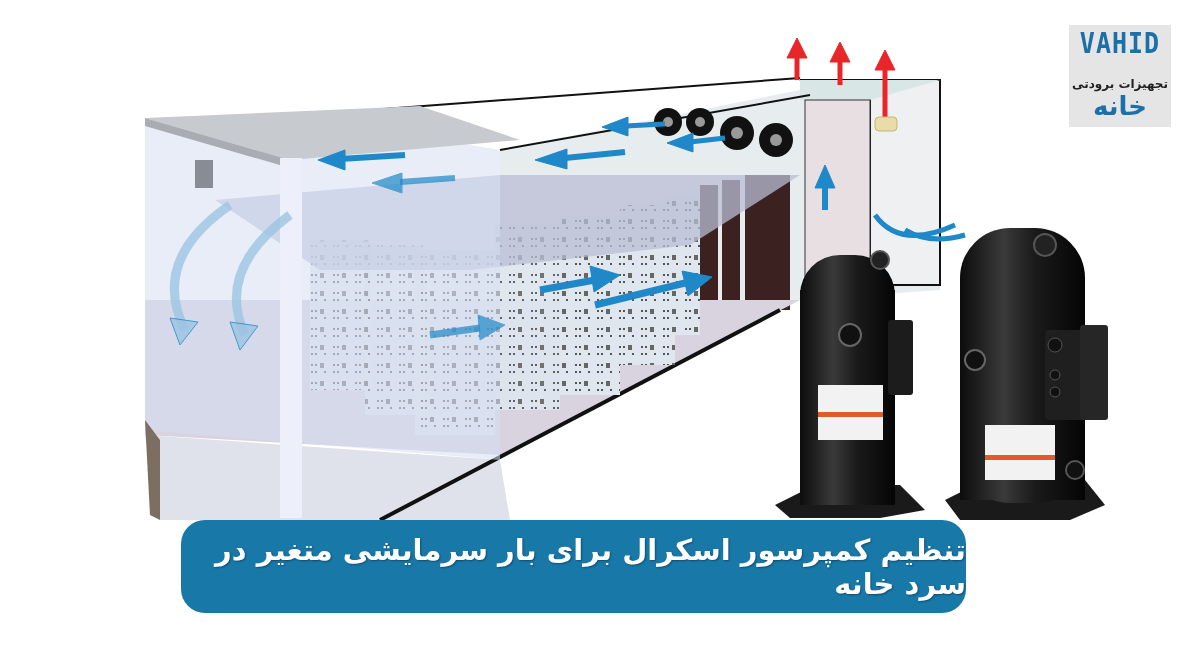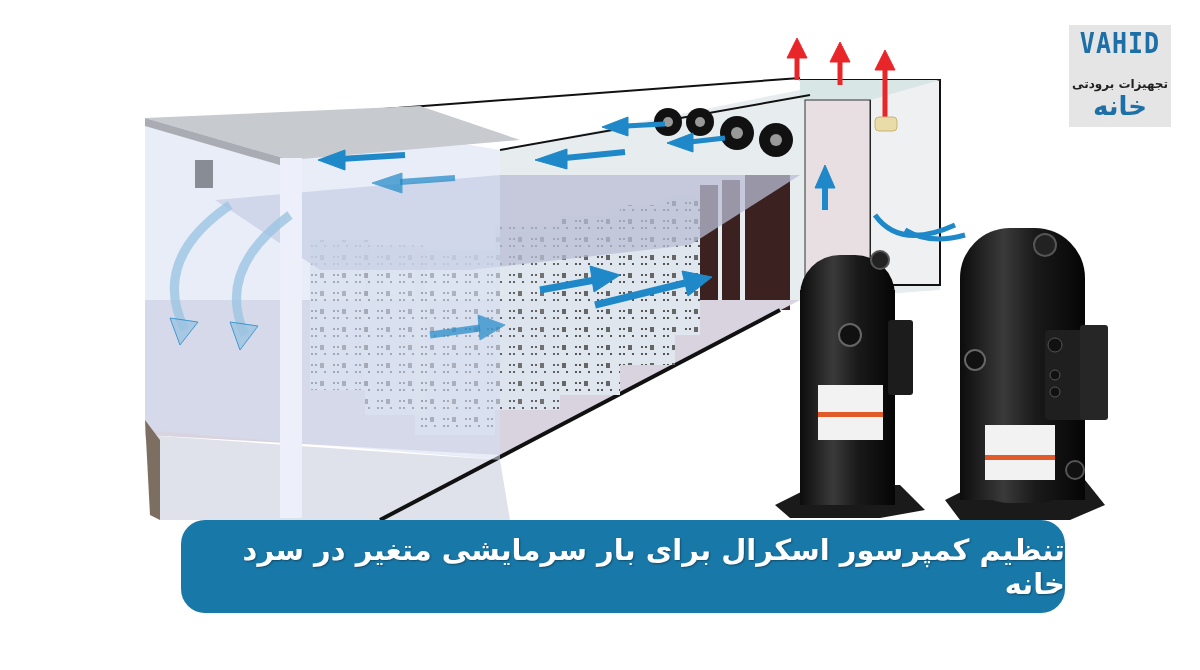--- a/index.html
+++ b/index.html
@@ -2,21 +2,21 @@
 <html><head>
 <meta charset="utf-8">
 <style>
   html, body { margin: 0; padding: 0; }
   body { width: 1200px; height: 670px; background: #ffffff; position: relative; overflow: hidden; font-family: "DejaVu Sans", sans-serif; }
   .scene { position: absolute; left: 0; top: 0; width: 1200px; height: 670px; }
   .logo { position: absolute; left: 1069px; top: 25px; width: 102px; height: 102px; background: #e5e5e5; display: flex; flex-direction: column; align-items: center; justify-content: center; }
   .logo-latin { font-family: "DejaVu Sans Mono", monospace; font-weight: bold; font-size: 25px; color: #1d6fa8; letter-spacing: 1px; line-height: 26px; transform: scaleY(1.15); }
   .logo-sub { font-size: 12px; color: #222; line-height: 13px; margin-top: 21px; direction: rtl; font-weight: bold; }
   .logo-fa { font-size: 26px; font-weight: bold; color: #1d6fa8; line-height: 30px; direction: rtl; }
-  .banner { position: absolute; left: 181px; top: 520px; width: 884px; height: 93px; background: #1878a8; border-radius: 24px; display: flex; align-items: center; justify-content: center; }
+  .banner { position: absolute; left: 181px; top: 520px; width: 785px; height: 93px; background: #1878a8; border-radius: 24px; display: flex; align-items: center; justify-content: center; }
   .banner-text { color: #ffffff; font-weight: bold; font-size: 29px; direction: rtl; font-family: "DejaVu Sans", sans-serif; text-shadow: 1px 1px 2px rgba(0,0,0,0.35); }
 </style>
 </head>
 <body>
 
 <div class="scene">
   <svg width="1200" height="670" viewBox="0 0 1200 670" xmlns="http://www.w3.org/2000/svg">
     <defs>
       <linearGradient id="comp" x1="0" x2="1" y1="0" y2="0">
         <stop offset="0" stop-color="#0c0c0c"></stop>

